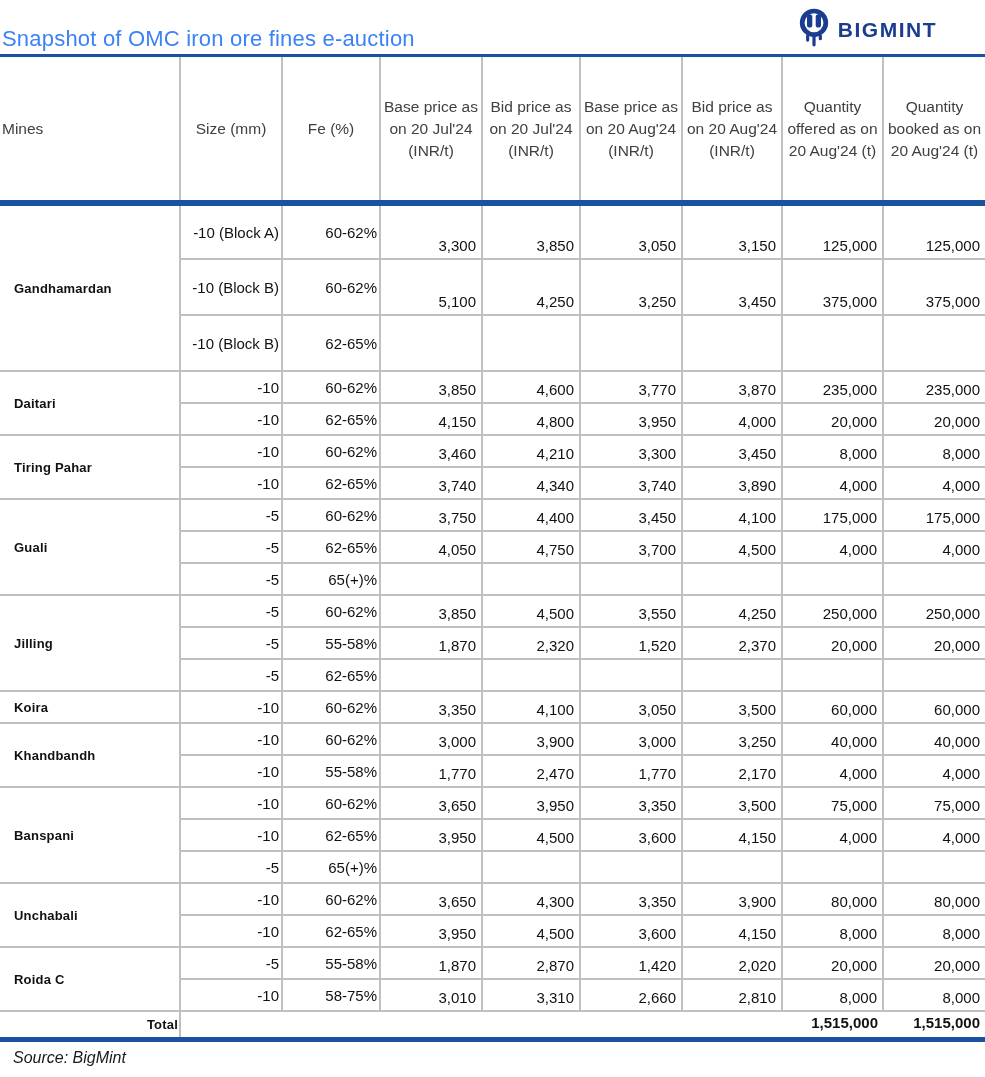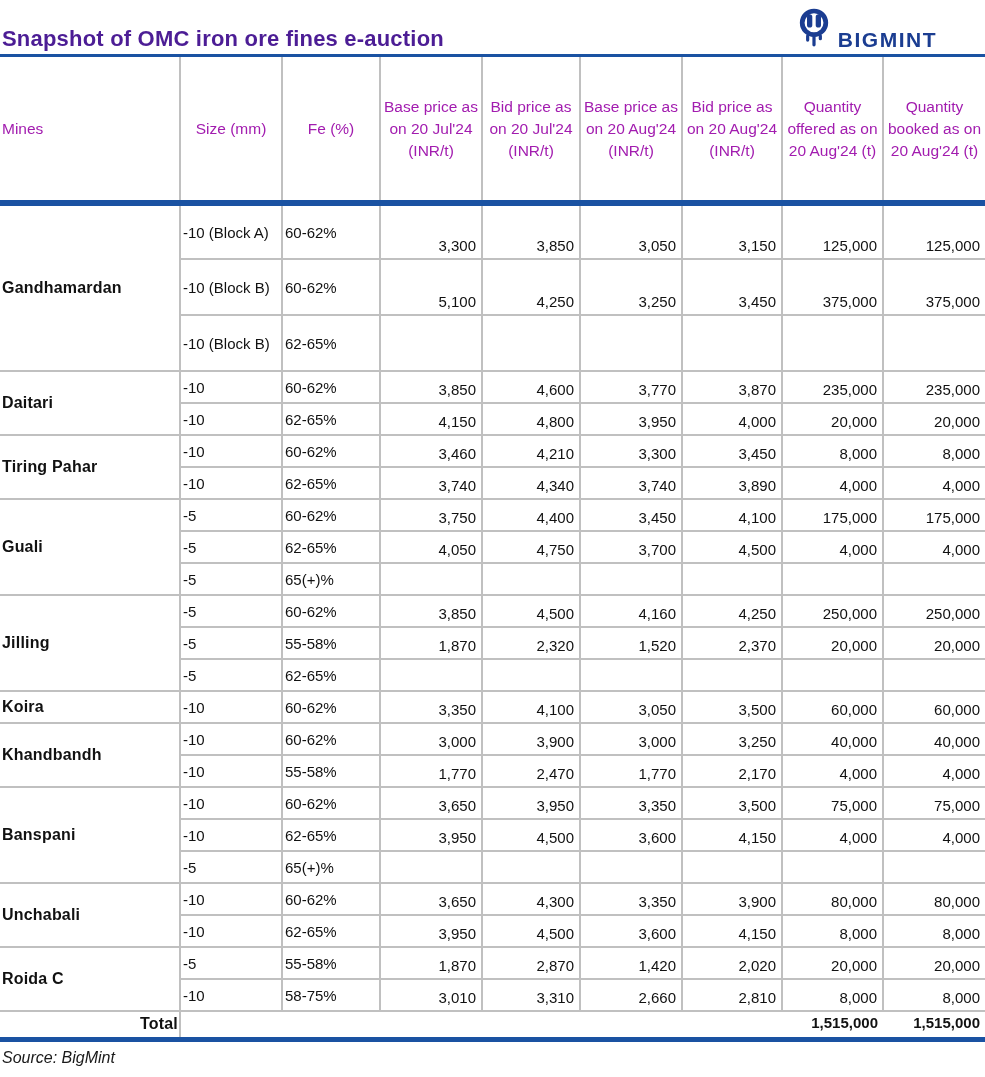--- a/index.html
+++ b/index.html
@@ -1,40 +1,40 @@
 <!DOCTYPE html>
 <html><head>
 <meta charset="utf-8">
 <style>
   html,body{margin:0;padding:0;background:#fff;}
   body{width:985px;height:1077px;overflow:hidden;
        font-family:"Liberation Sans","DejaVu Sans",sans-serif;color:#111;}
   .topbar{display:flex;justify-content:space-between;align-items:flex-end;}
-  .title{font-size:22px;font-weight:700;color:#4c1d95;padding:20px 0 4px 2px;line-height:1.05;letter-spacing:.2px;}
-  .logo{display:flex;align-items:flex-end;gap:7px;margin:8px 48px 2px 0;}
+  .title{font-size:22px;font-weight:400;color:#3b82f6;padding:20px 0 4px 2px;line-height:1.05;letter-spacing:.2px;}
+  .logo{display:flex;align-items:center;gap:7px;margin:8px 48px 2px 0;}
   .logo-text{font-size:21px;font-weight:800;color:#1B3D91;letter-spacing:1.5px;}
   .title-rule{height:3px;background:#1A52A2;width:985px;}
   table{border-collapse:collapse;width:985px;table-layout:fixed;}
-  th{color:#a21caf;font-weight:400;font-size:15.5px;text-align:center;vertical-align:middle;
+  th{color:#404040;font-weight:400;font-size:15.5px;text-align:center;vertical-align:middle;
      line-height:1.42;border-left:2px solid #C0C0C0;border-bottom:6px solid #1A52A2;padding:6px 2px;}
   thead tr{height:146px;}
   th:first-child{border-left:none;text-align:left;padding-left:2px;margin-left:38px;}
   tbody td{border-left:2px solid #C0C0C0;border-top:2px solid #C0C0C0;font-size:15px;}
-  td.mine{border-left:none;font-weight:700;font-size:16px;text-align:left;vertical-align:middle;
-          padding-left:2px;letter-spacing:.2px;}
-  td.size,td.fe{text-align:left;vertical-align:middle;padding:0 2px;}
+  td.mine{border-left:none;font-weight:700;font-size:13px;text-align:left;vertical-align:middle;
+          padding-left:14px;letter-spacing:.2px;}
+  td.size,td.fe{text-align:right;vertical-align:middle;padding:0 2px;}
   td.num{text-align:right;vertical-align:bottom;padding:0 5px 4px 0;}
   tr.tall{height:56px;}
   tr.normal{height:32px;}
   tr.total{height:28px;}
   tbody tr.total td{border-left:none;border-top:2px solid #C0C0C0;border-bottom:5px solid #1A52A2;text-align:right;}
   tbody tr.total td.spacer{border-left:2px solid #C0C0C0;}
   tr.total td.mine{vertical-align:middle;}
   tr.total td.num{font-weight:700;vertical-align:middle;}
-  .source{font-style:italic;font-size:16px;color:#1a1a1a;padding:7px 0 0 2px;}
+  .source{font-style:italic;font-size:16px;color:#1a1a1a;padding:7px 0 0 13px;}
 </style>
 </head>
 <body>
 
 <div class="topbar">
   <div class="title">Snapshot of OMC iron ore fines e-auction</div>
   <div class="logo">
     <span>
       <svg width="34" height="40" viewBox="0 0 36 42">
         <circle cx="18" cy="15.5" r="12.5" fill="none" stroke="#1B3D91" stroke-width="5"></circle>
@@ -184,21 +184,21 @@
       <td class="num"></td>
       <td class="num"></td>
     </tr>
 
     <tr class="normal">
       <td class="mine" rowspan="3">Jilling</td>
       <td class="size">-5</td>
       <td class="fe">60-62%</td>
       <td class="num">3,850</td>
       <td class="num">4,500</td>
-      <td class="num">4,160</td>
+      <td class="num">3,550</td>
       <td class="num">4,250</td>
       <td class="num">250,000</td>
       <td class="num">250,000</td>
     </tr>
     <tr class="normal">
       <td class="size">-5</td>
       <td class="fe">55-58%</td>
       <td class="num">1,870</td>
       <td class="num">2,320</td>
       <td class="num">1,520</td>

